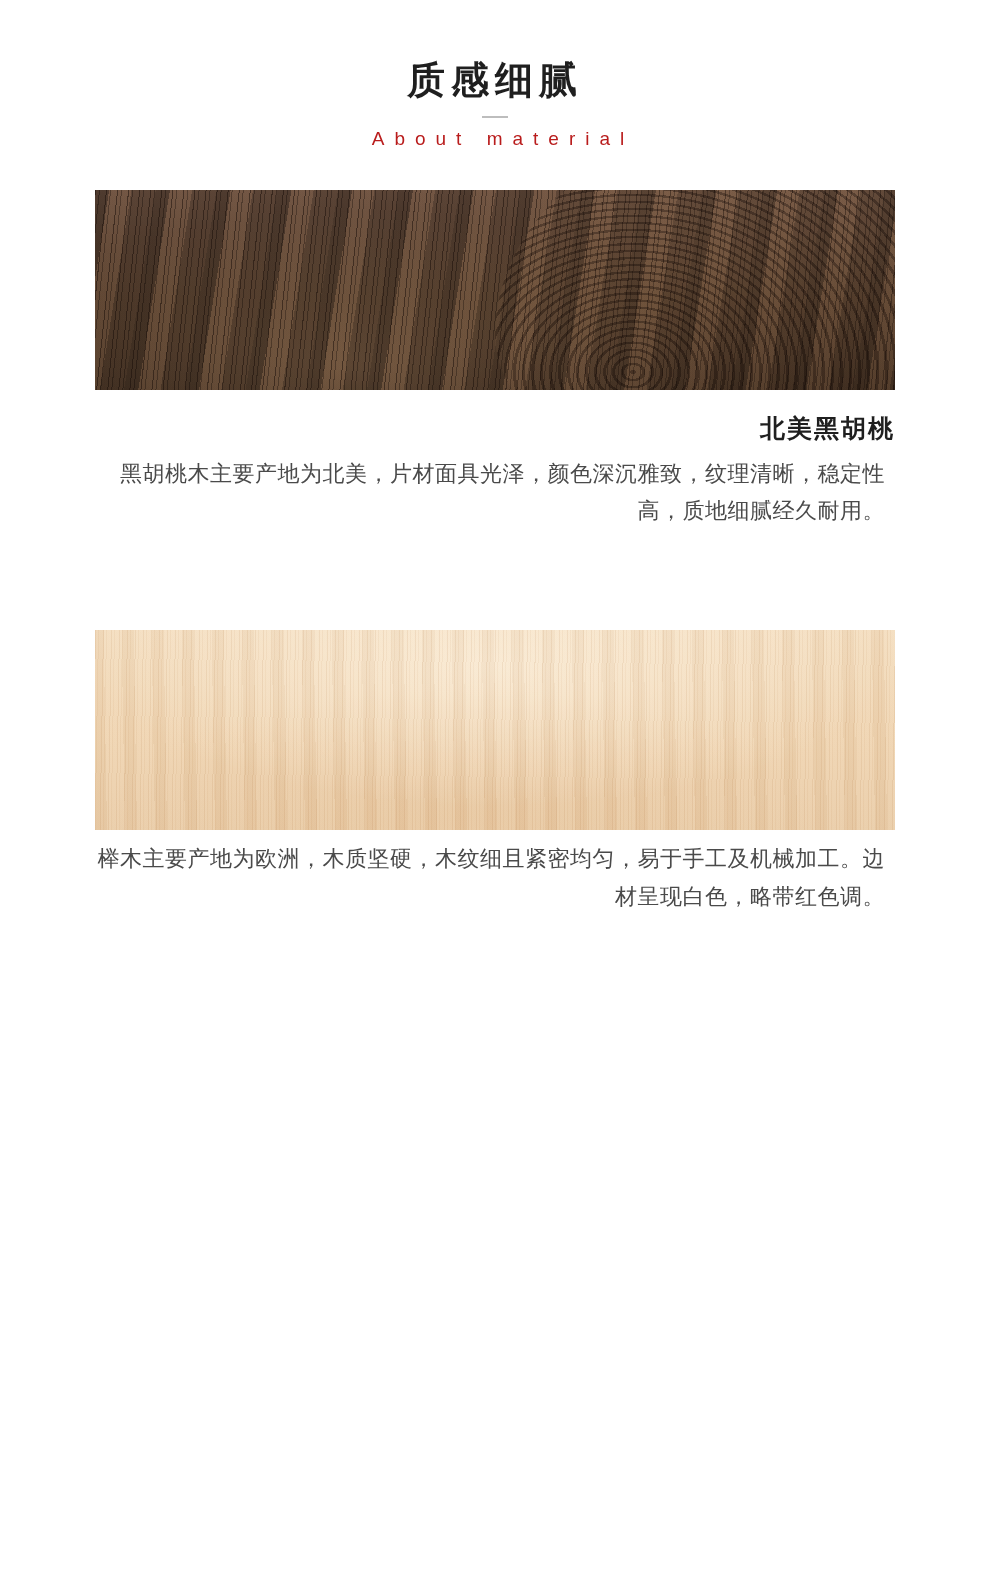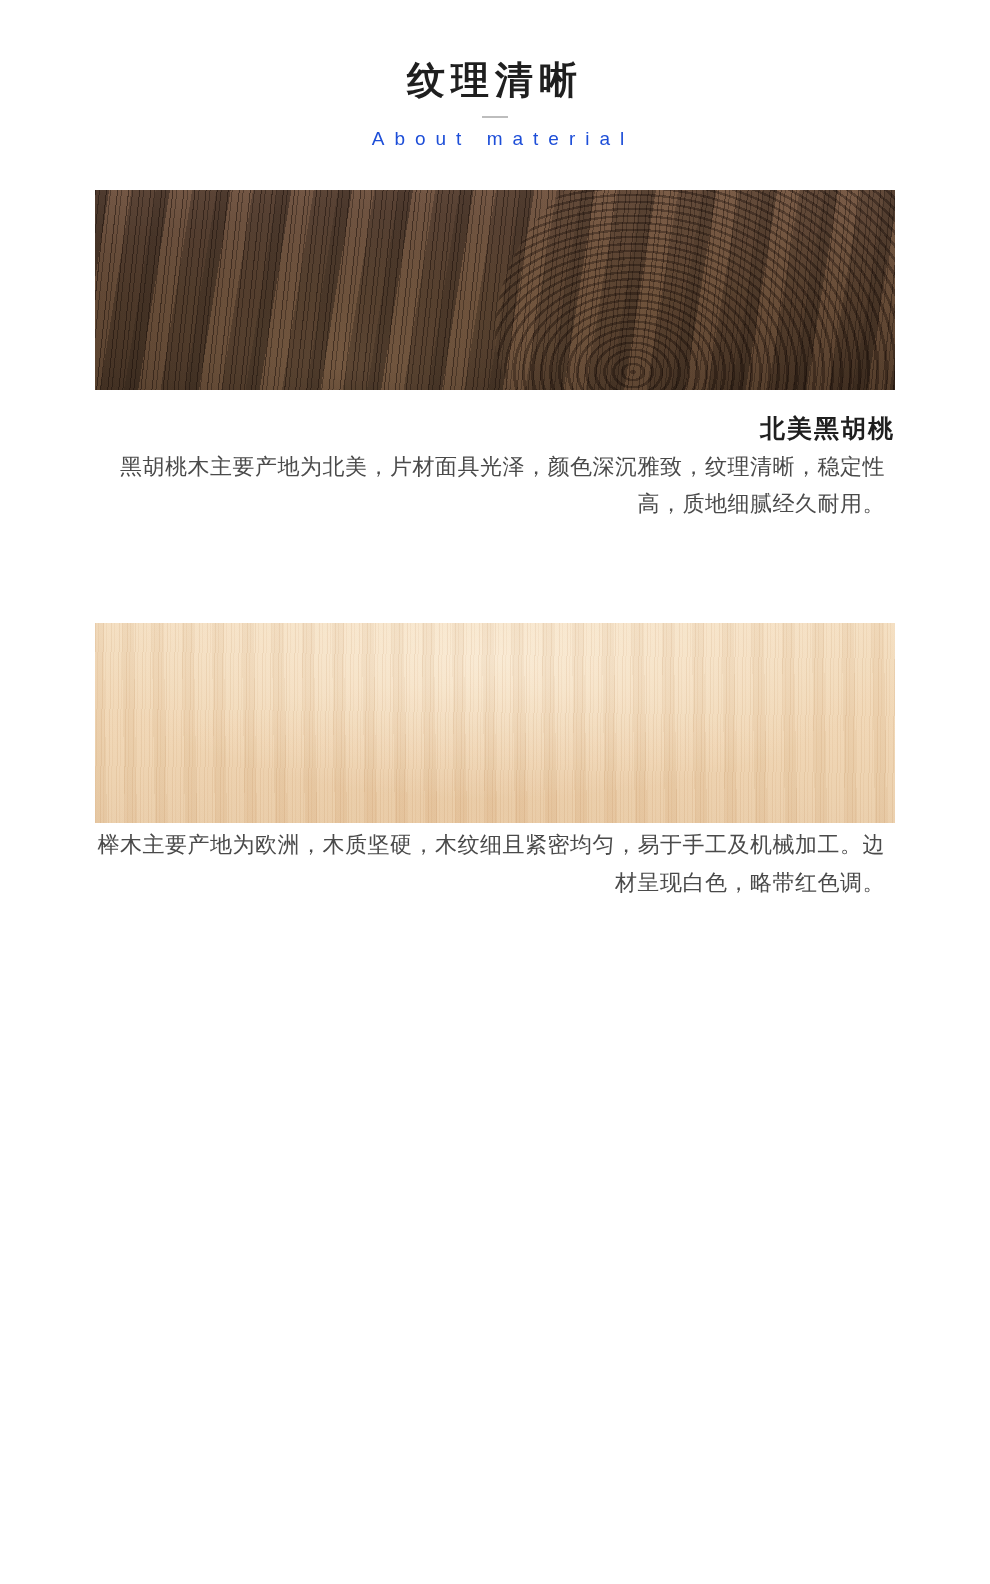--- a/index.html
+++ b/index.html
@@ -35,21 +35,21 @@
   }
   .header-rule {
     width: 26px;
     height: 2px;
     background: #bdbdbd;
     margin: 12px auto 10px auto;
   }
   .header-subtitle {
     font-size: 19px;
     letter-spacing: 10px;
-    color: #1d4ed8;
+    color: #b91c1c;
     font-weight: normal;
     margin: 0;
     padding-left: 16px;
   }
 
   
   .section {
     margin: 0 auto;
     width: 800px;
     text-align: right;
@@ -181,33 +181,33 @@
     margin: 22px 0 0 0;
     padding-left: 2px;
   }
   .wood-name.spaced { letter-spacing: 8px; }
 
   .wood-desc {
     font-size: 22px;
     line-height: 1.72;
     color: #4a4a4a;
     letter-spacing: 0.5px;
-    margin: 3px 0 0 0;
+    margin: 10px 0 0 0;
     width: 790px;
   }
   .gap-after-desc { height: 50px; }
   .bottom-pad { height: 80px; }
 </style>
 </head>
 <body>
 
 <div class="page">
 
   <div class="header">
-    <h1 class="header-title">纹理清晰</h1>
+    <h1 class="header-title">质感细腻</h1>
     <div class="header-rule"></div>
     <p class="header-subtitle">About material</p>
   </div>
 
   <div class="section-spacer-top"></div>
 
   <div class="section">
     <div class="wood-swatch wood-walnut"></div>
     <h2 class="wood-name">北美黑胡桃</h2>
     <p class="wood-desc">黑胡桃木主要产地为北美，片材面具光泽，颜色深沉雅致，纹理清晰，稳定性高，质地细腻经久耐用。</p>

